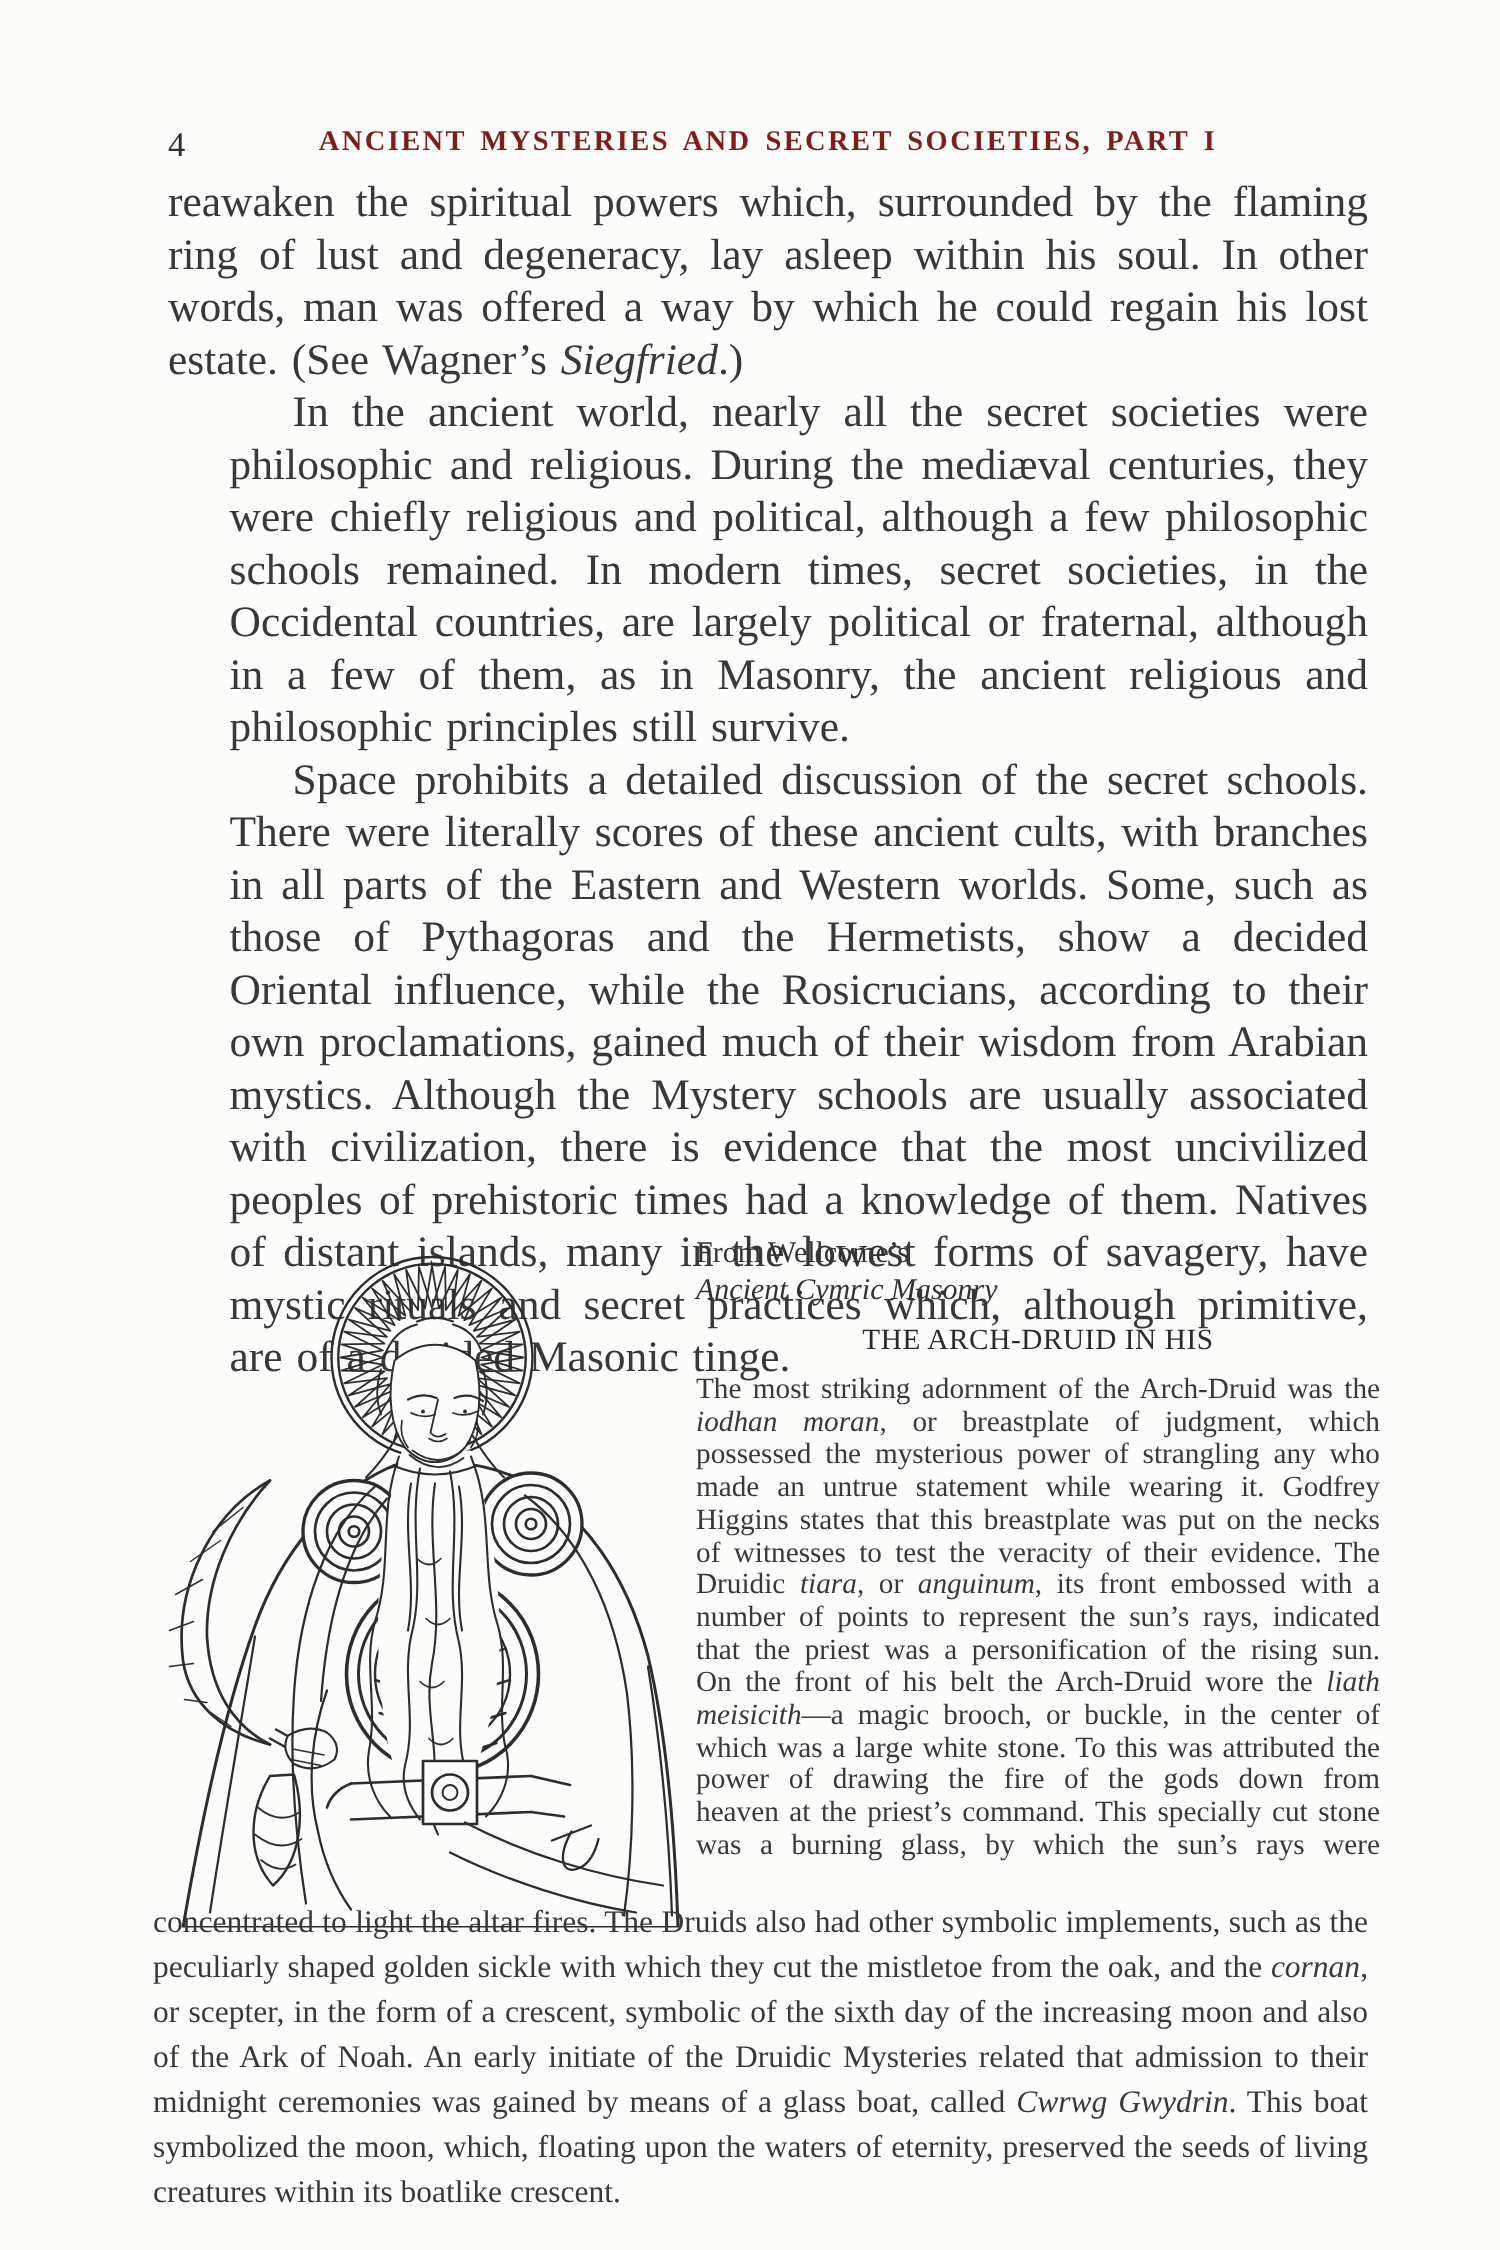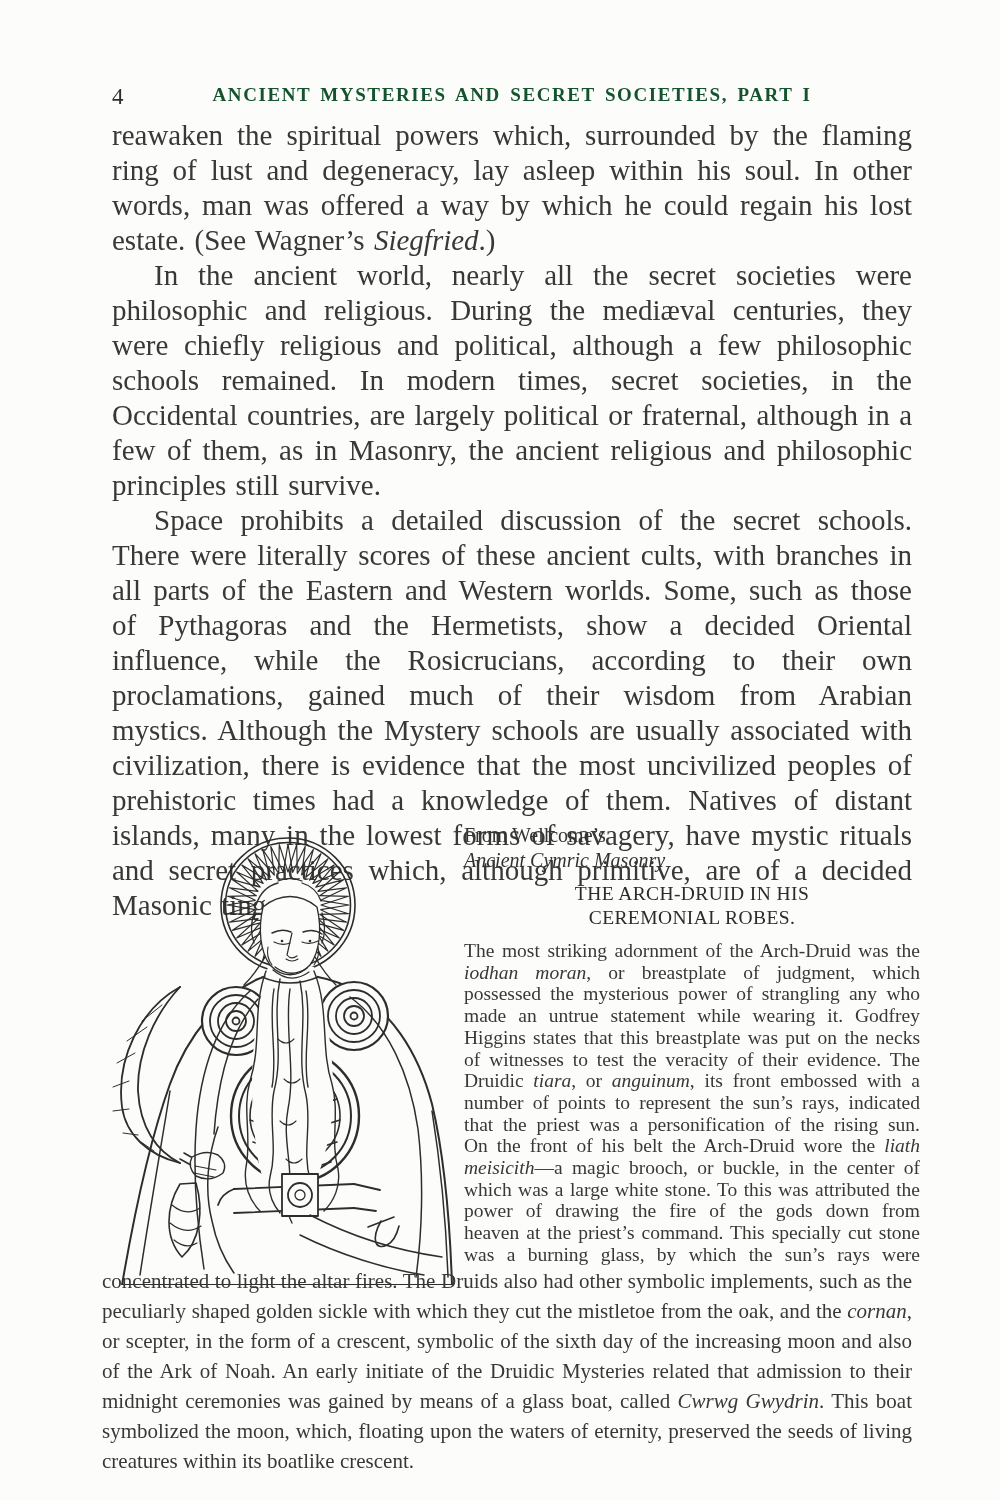--- a/index.html
+++ b/index.html
@@ -3,25 +3,25 @@
 <meta charset="utf-8">
 <style>
   html,body{margin:0;padding:0;background:#ffffff;}
   .page{
     position:relative;width:1000px;height:1500px;background:#fcfcfa;
     font-family:"Liberation Serif","DejaVu Serif",serif;color:#383838;overflow:hidden;
   }
   .page-header{position:absolute;top:84px;left:112px;width:800px;height:30px;}
   .page-num{position:absolute;left:0;top:0;font-size:23px;color:#2d2d2d;}
   .running-head{display:block;text-align:center;font-size:19px;font-weight:bold;
-    letter-spacing:1.6px;color:#14532d;word-spacing:3px;}
+    letter-spacing:1.6px;color:#7f1d1d;word-spacing:3px;}
   .body-text{position:absolute;top:118px;left:112px;width:800px;
     font-size:29px;line-height:35px;text-align:justify;word-spacing:2px;}
   .para{margin:0;}
-  .indent{text-indent:42px;}
+  .indent{text-indent:42px;margin-left:41px;}
   .it{font-style:italic;}
   .figure-section{position:absolute;top:823px;left:112px;width:812px;height:470px;}
   .figure-art{position:absolute;left:-12px;top:6px;width:360px;height:456px;}
   .figure-art svg{width:100%;height:100%;display:block;}
   .figure-right{position:absolute;left:352px;top:0;width:456px;}
   .credit{font-size:20px;line-height:25px;text-align:left;padding-right:52px;color:#333;}
   .cap-title{margin-top:9px;text-align:center;font-size:19.5px;line-height:24px;
     letter-spacing:0.4px;color:#2b2b2b;}
   .side-para{margin:10px 0 0 0;font-size:19.5px;line-height:21.7px;text-align:justify;
     text-align-last:justify;word-spacing:1.5px;}
@@ -180,21 +180,20 @@
           <path d="M281,392 c-10,18 -6,30 6,24 c6,-3 10,-11 12,-19"></path>
         </g>
       </svg>
     </div>
 
     <div class="figure-right">
       <div class="credit">From Wellcome’s</div>
       <div class="credit it">Ancient Cymric Masonry</div>
       <div class="cap-title">
         <div>THE ARCH-DRUID IN HIS</div>
-        <div>CEREMONIAL ROBES.</div>
       </div>
       <p class="side-para"><span>The most striking adornment of the Arch-Druid was the </span><span class="it">iodhan moran</span><span>, or breastplate of judgment, which possessed the mysterious power of strangling any who made an untrue statement while wearing it. Godfrey Higgins states that this breastplate was put on the necks of witnesses to test the veracity of their evidence. The Druidic </span><span class="it">tiara</span><span>, or </span><span class="it">anguinum</span><span>, its front embossed with a number of points to represent the sun’s rays, indicated that the priest was a personification of the rising sun. On the front of his belt the Arch-Druid wore the </span><span class="it">liath meisicith</span><span>—a magic brooch, or buckle, in the center of which was a large white stone. To this was attributed the power of drawing the fire of the gods down from heaven at the priest’s command. This specially cut stone was a burning glass, by which the sun’s rays were</span></p>
     </div>
   </section>
 
   <p class="bottom-para"><span>concentrated to light the altar fires. The Druids also had other symbolic implements, such as the peculiarly shaped golden sickle with which they cut the mistletoe from the oak, and the </span><span class="it">cornan</span><span>, or scepter, in the form of a crescent, symbolic of the sixth day of the increasing moon and also of the Ark of Noah. An early initiate of the Druidic Mysteries related that admission to their midnight ceremonies was gained by means of a glass boat, called </span><span class="it">Cwrwg Gwydrin</span><span>. This boat symbolized the moon, which, floating upon the waters of eternity, preserved the seeds of living creatures within its boatlike crescent.</span></p>
 
 </div>
 
 </body></html>

